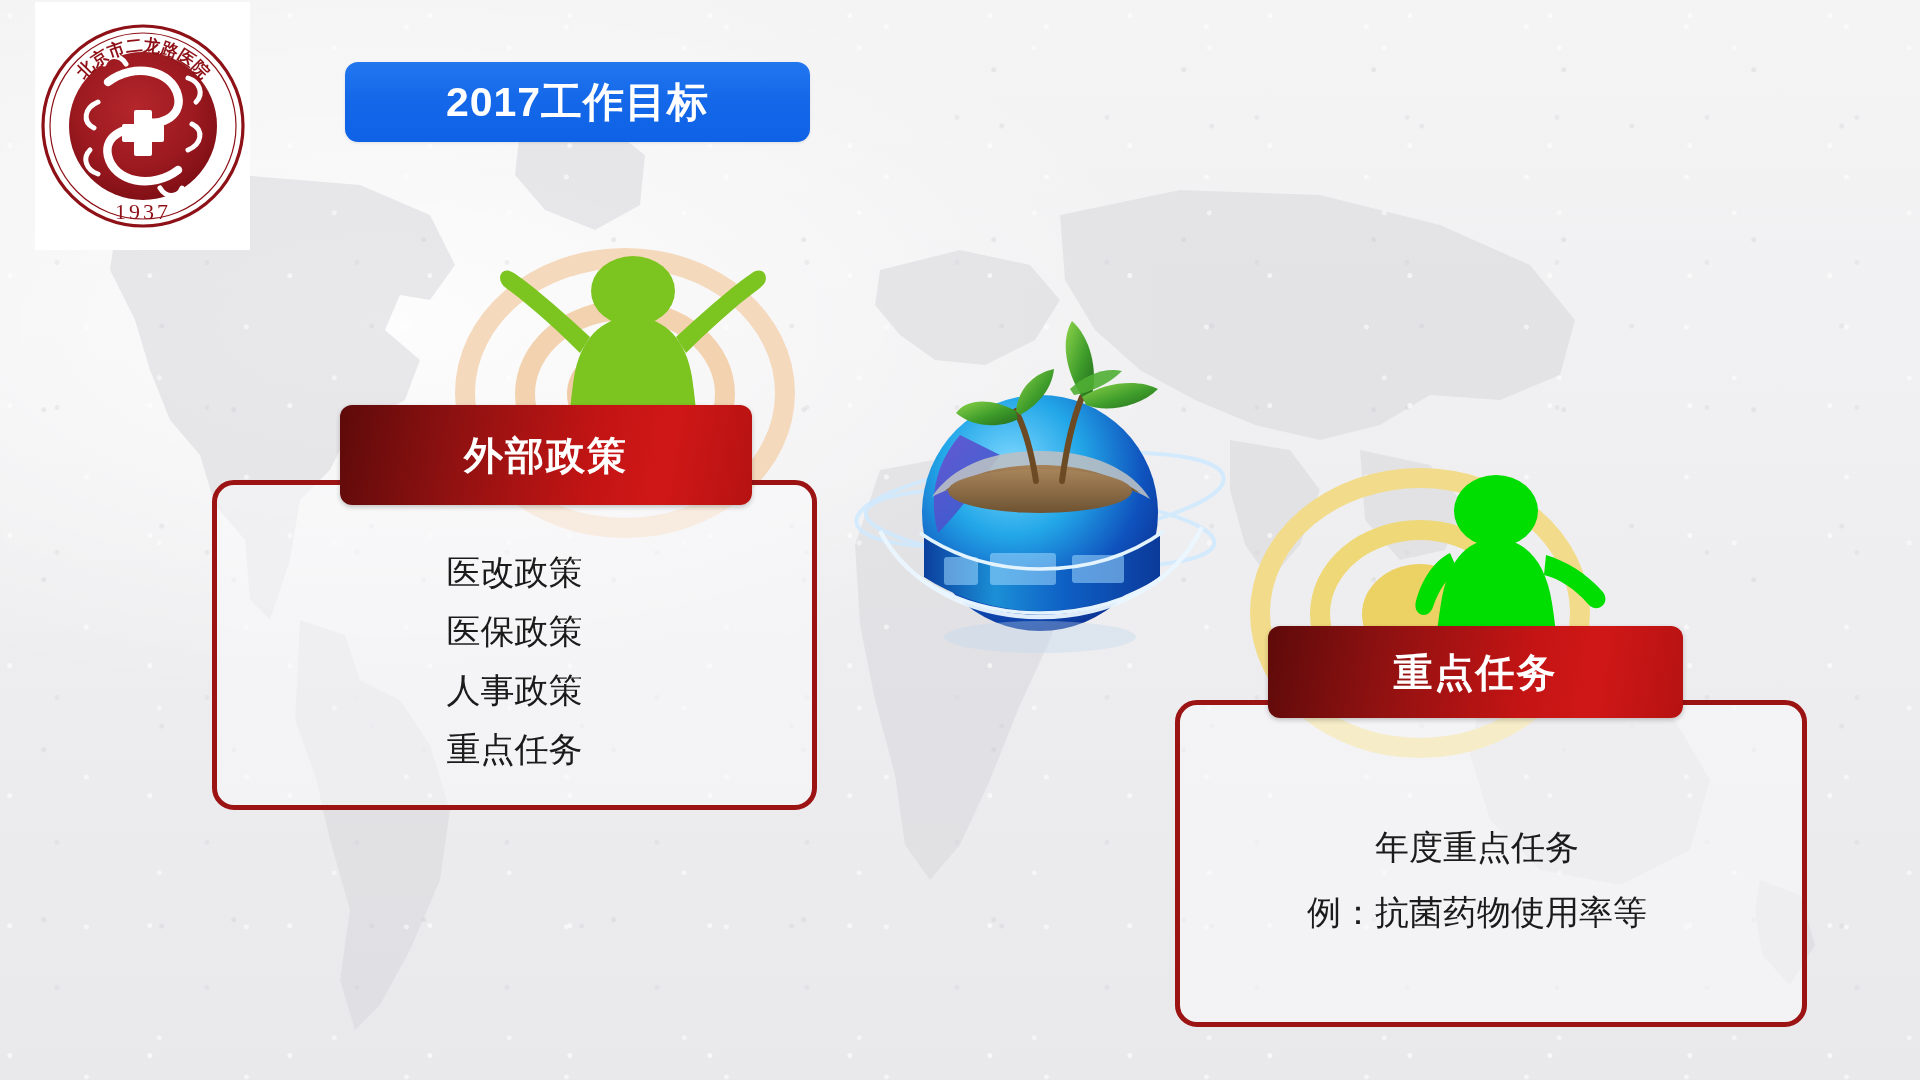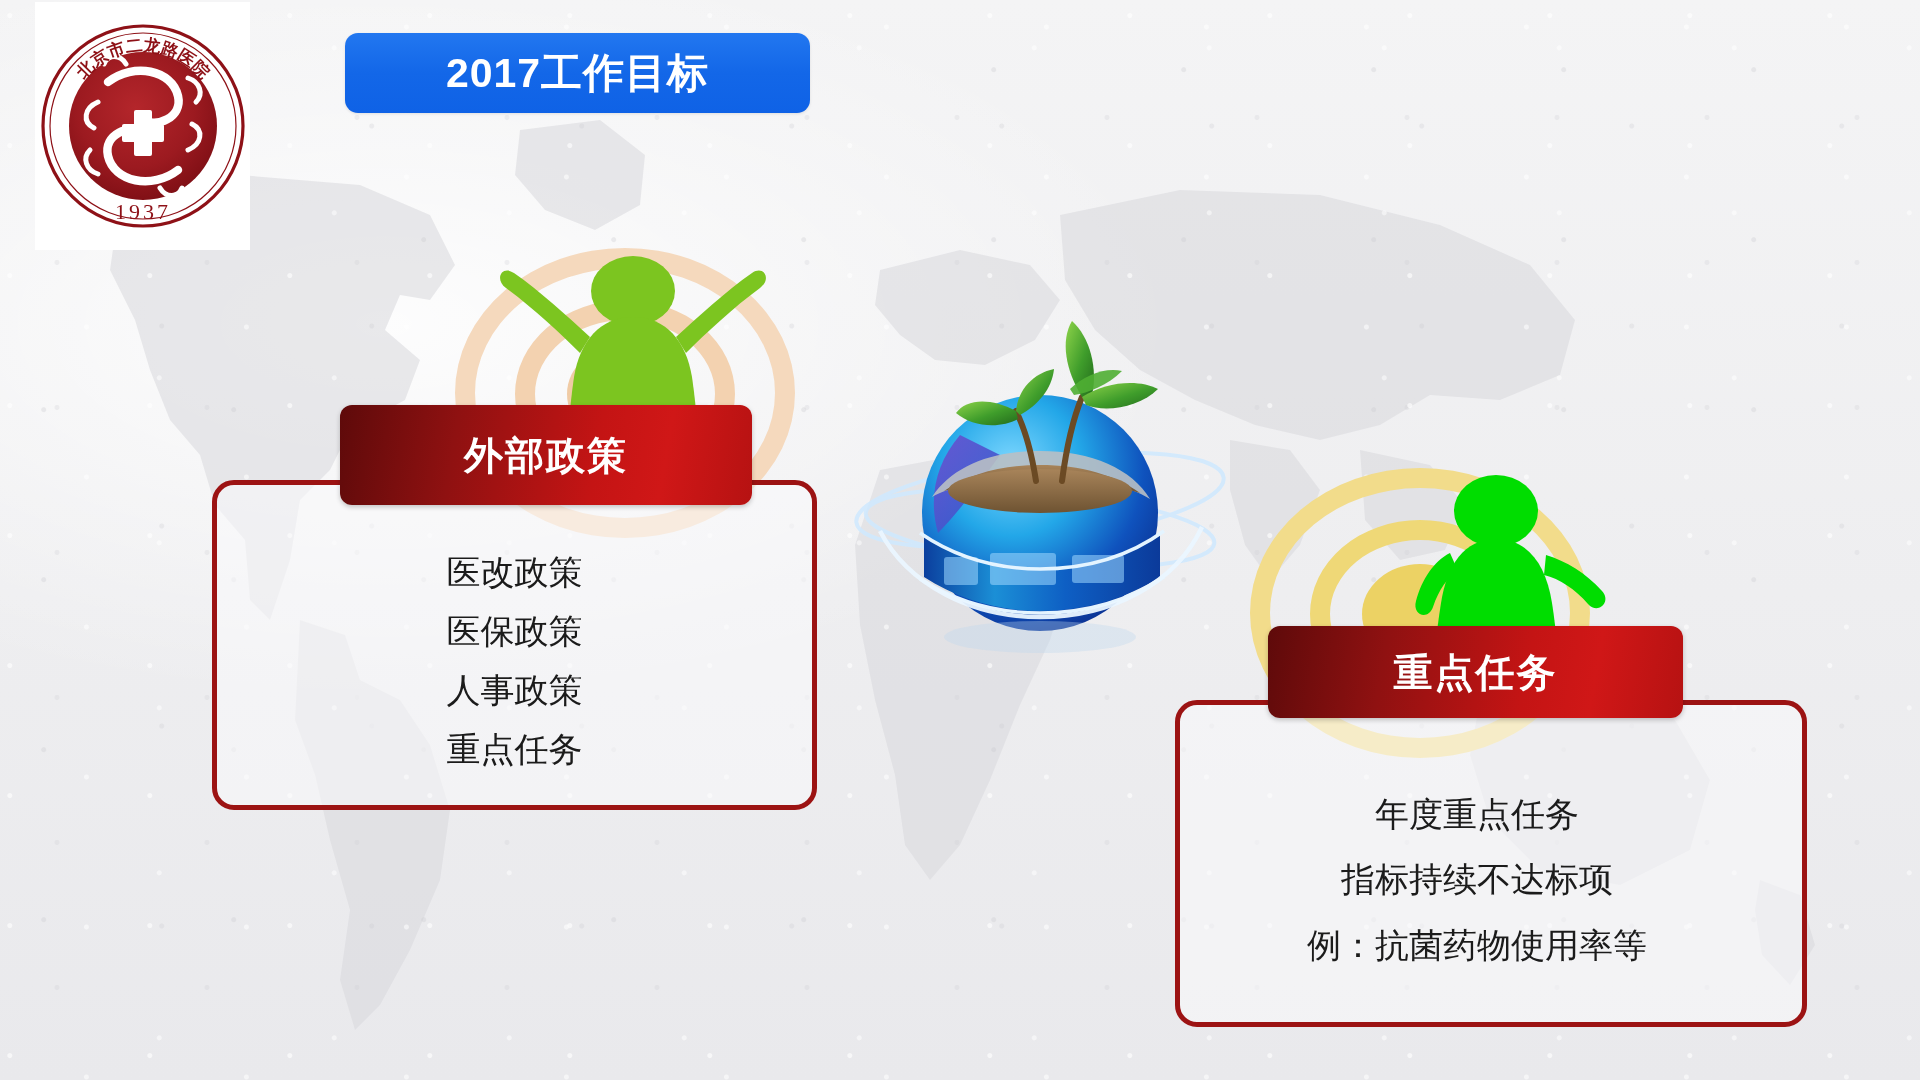--- a/index.html
+++ b/index.html
@@ -36,21 +36,21 @@
   
   #logo-box {
     position:absolute; left:35px; top:2px; width:215px; height:248px;
     background:#ffffff; z-index:40;
     display:flex; align-items:center; justify-content:center;
   }
   #logo-box svg { width:210px; height:244px; display:block; }
 
   
   #title-banner {
-    position:absolute; left:345px; top:33px; width:465px; height:80px;
+    position:absolute; left:345px; top:62px; width:465px; height:80px;
     background:linear-gradient(180deg,#2277f0 0%,#1367e8 50%,#0f62e6 100%);
     border-radius:13px; z-index:35;
     display:flex; align-items:center; justify-content:center;
     box-shadow:0 1px 3px rgba(0,0,0,.10);
   }
   #title-banner .t {
     color:#ffffff; font-size:41px; font-weight:bold; letter-spacing:1px;
     line-height:1; white-space:nowrap;
   }
 
@@ -315,20 +315,19 @@
     <div class="panel-line">人事政策</div>
     <div class="panel-line">重点任务</div>
   </div>
   <div id="ribbon-left" class="ribbon">
     <span class="t">外部政策</span>
   </div>
 
   <div id="panel-right" class="panel"></div>
   <div id="body-right" class="panel-body">
     <div class="panel-line">年度重点任务</div>
-    <div class="panel-line">指标持续不达标项</div>
     <div class="panel-line">例：抗菌药物使用率等</div>
   </div>
   <div id="ribbon-right" class="ribbon">
     <span class="t">重点任务</span>
   </div>
 
 </div>
 
 </body></html>

